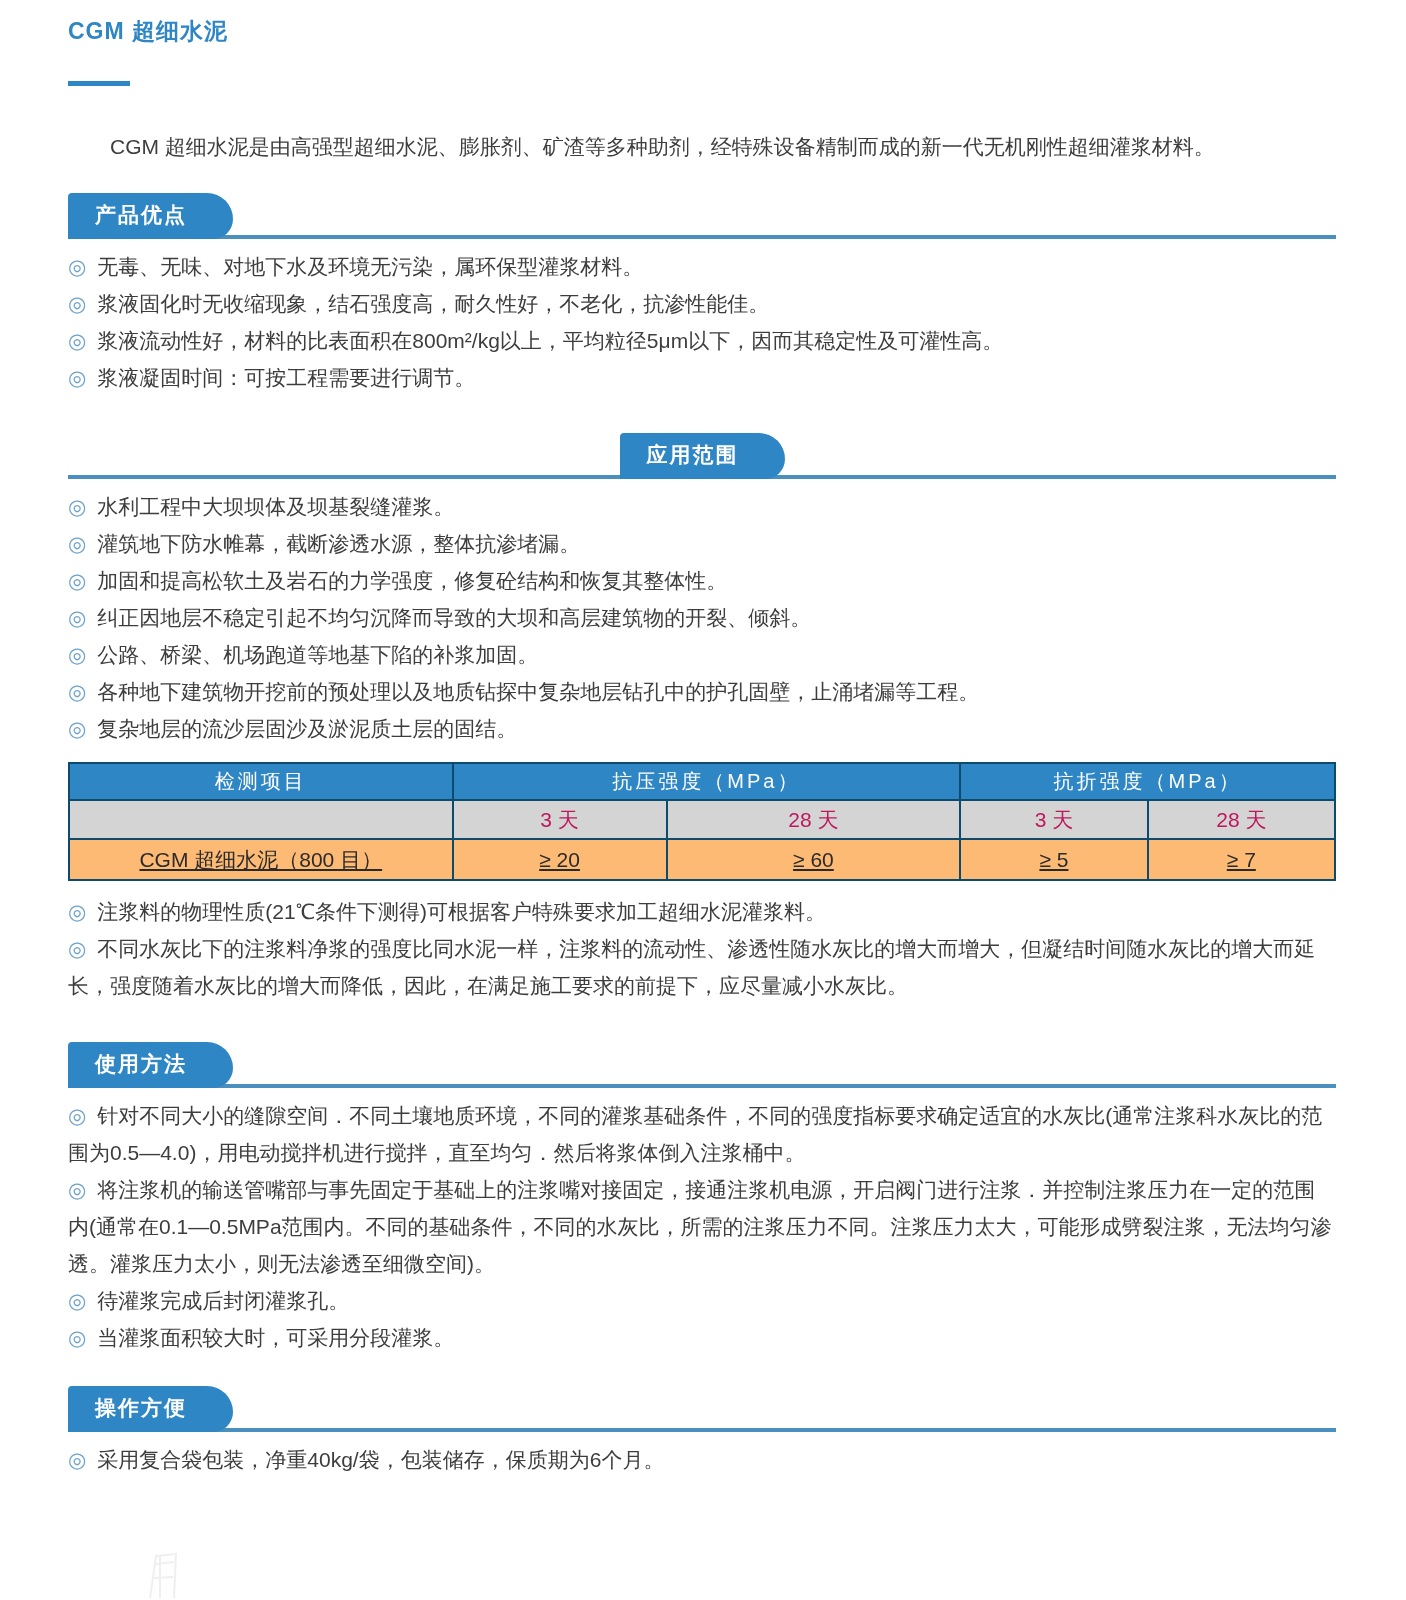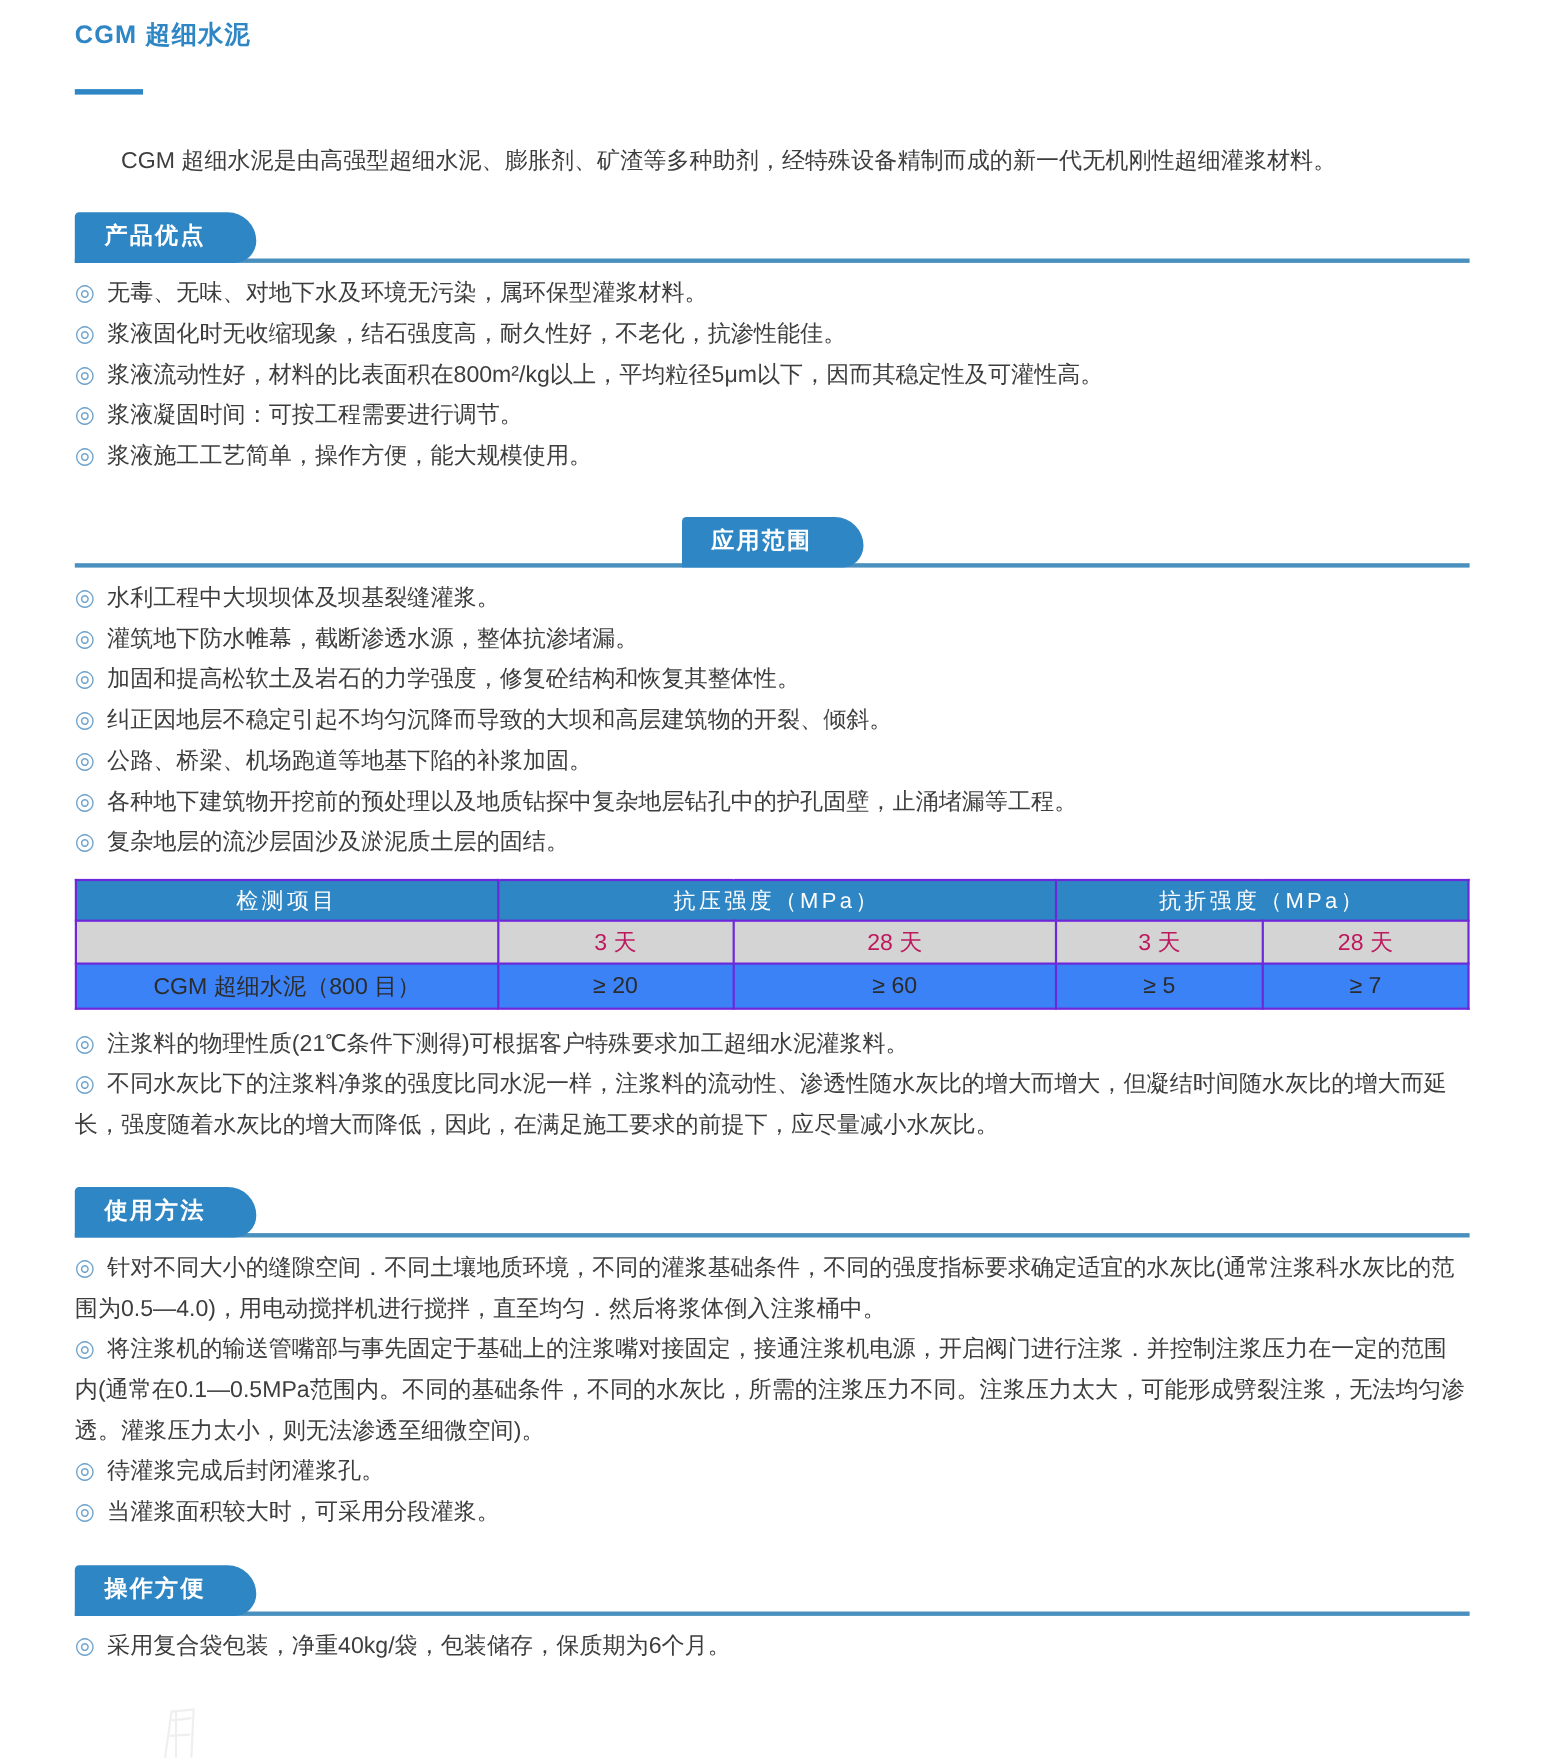--- a/index.html
+++ b/index.html
@@ -22,24 +22,24 @@
   .mt-app  { margin-top:37px;text-align:center; }
   .mt-spec { margin-top:39px; }
   .mt-use  { margin-top:38px; }
   .mt-pack { margin-top:30px; }
 
   .bullets { margin-top:9px; }
   .bullet { font-size:21px; color:#3d3d3d; line-height:37px; }
   .dot { color:#6FA3CC; margin-right:11px; }
 
   .spec-table { width:100%; border-collapse:collapse; margin-top:15px; table-layout:fixed; }
-  .spec-table th, .spec-table td { border:2px solid #6d28d9; text-align:center; font-weight:normal; }
+  .spec-table th, .spec-table td { border:2px solid #0c4a6e; text-align:center; font-weight:normal; }
   .row-head th { background:#2E86C5; color:#ffffff; font-size:20px; height:37px; letter-spacing:3px; }
   .row-sub  td { background:#D4D4D4; color:#be185d; font-size:21px; height:39px; }
-  .row-data td { background:#3b82f6; color:#2b2b2b; font-size:21px; height:41px; }
+  .row-data td { background:#fdba74; color:#2b2b2b; font-size:21px; height:41px;text-decoration:underline; }
 
   .notes { margin-top:12px; }
 
   .watermark { position:absolute; left:136px; top:1550px; opacity:0.18; }
 </style>
 </head>
 <body>
 
 <div class="page">
   <div class="content">
@@ -50,21 +50,20 @@
 
     <div class="section-header mt-adv">
       <div class="sh-line"></div>
       <span class="sh-tab">产品优点</span>
     </div>
     <div class="bullets">
       <div class="bullet"><span class="dot">◎</span><span>无毒、无味、对地下水及环境无污染，属环保型灌浆材料。</span></div>
       <div class="bullet"><span class="dot">◎</span><span>浆液固化时无收缩现象，结石强度高，耐久性好，不老化，抗渗性能佳。</span></div>
       <div class="bullet"><span class="dot">◎</span><span>浆液流动性好，材料的比表面积在800m²/kg以上，平均粒径5μm以下，因而其稳定性及可灌性高。</span></div>
       <div class="bullet"><span class="dot">◎</span><span>浆液凝固时间：可按工程需要进行调节。</span></div>
-      <div class="bullet"><span class="dot">◎</span><span>浆液施工工艺简单，操作方便，能大规模使用。</span></div>
     </div>
 
     <div class="section-header mt-app">
       <div class="sh-line"></div>
       <span class="sh-tab">应用范围</span>
     </div>
     <div class="bullets">
       <div class="bullet"><span class="dot">◎</span><span>水利工程中大坝坝体及坝基裂缝灌浆。</span></div>
       <div class="bullet"><span class="dot">◎</span><span>灌筑地下防水帷幕，截断渗透水源，整体抗渗堵漏。</span></div>
       <div class="bullet"><span class="dot">◎</span><span>加固和提高松软土及岩石的力学强度，修复砼结构和恢复其整体性。</span></div>

